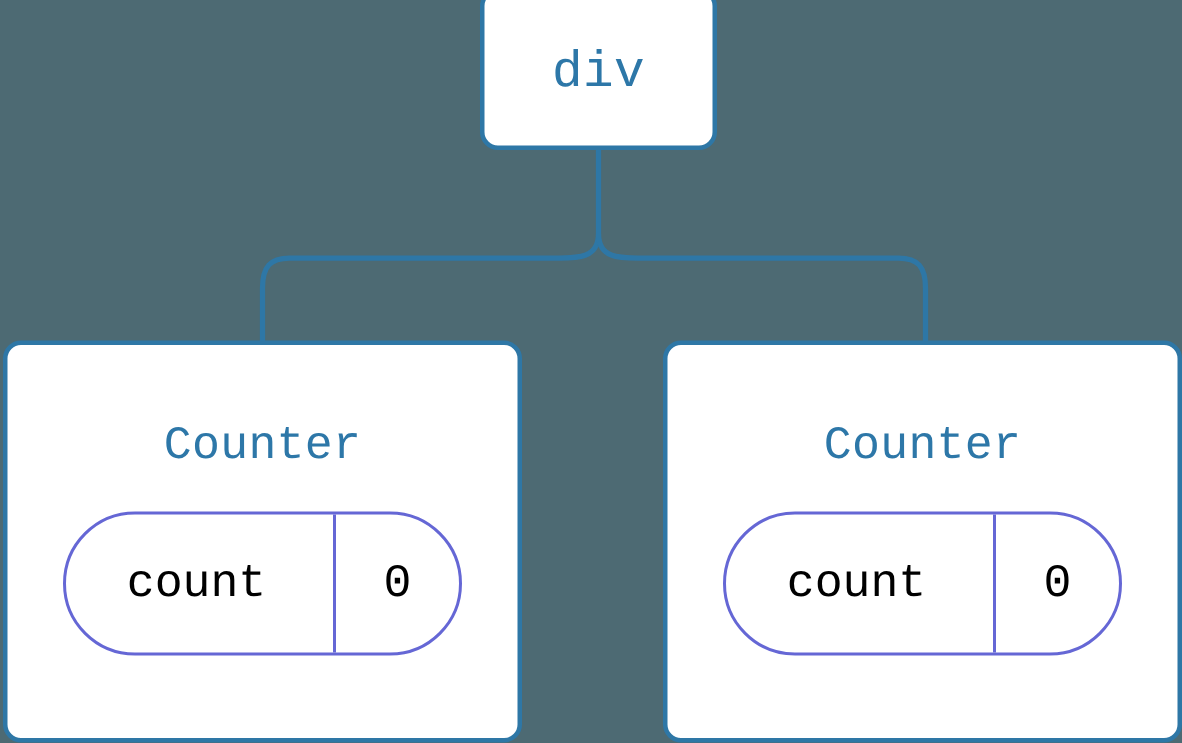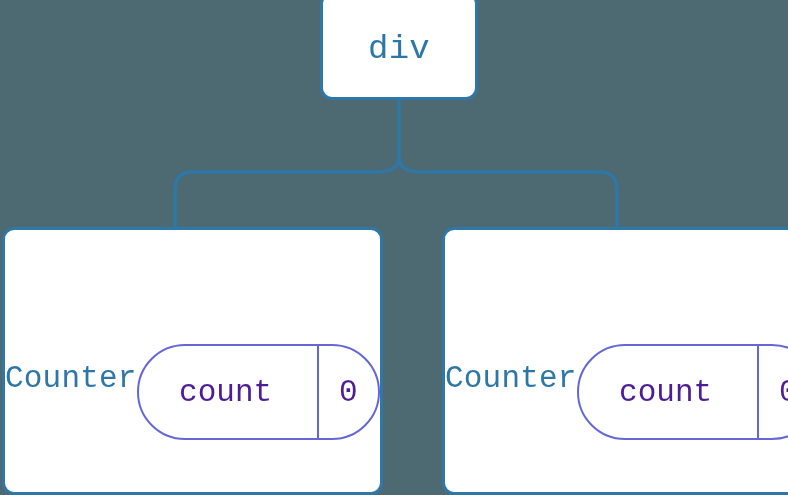--- a/index.html
+++ b/index.html
@@ -55,25 +55,25 @@
   .node-root .node-label {
     font-size: 34px;
     color: #2d77a8;
     letter-spacing: 0.3px;
     margin-top: 6px;
   }
 
   
   .node-child {
     top: 227px;
-    width: 381px;
+    width: 346px;
     height: 268px;
-    padding-top: 34px;
+    padding-top: 52px;
     display: flex;
-    flex-direction: row;
+    flex-direction: column;
     align-items: center;
   }
   .node-child.left  { left: 2px; }
   .node-child.right { left: 442px; }
 
   .node-child .node-label {
     font-size: 31px;
     color: #2d77a8;
     letter-spacing: 0.2px;
     line-height: 1;
@@ -89,21 +89,21 @@
     border-radius: 48px;
     display: flex;
     align-items: stretch;
     background: #ffffff;
   }
   .state-key,
   .state-value {
     display: flex;
     align-items: center;
     justify-content: center;
-    color: #4c1d95;
+    color: #000000;
     font-size: 31px;
     line-height: 1;
   }
   .state-key {
     flex: 0 0 174px;
     padding-right: 4px;
   }
   .state-divider {
     flex: 0 0 2px;
     background: #6567d5;

